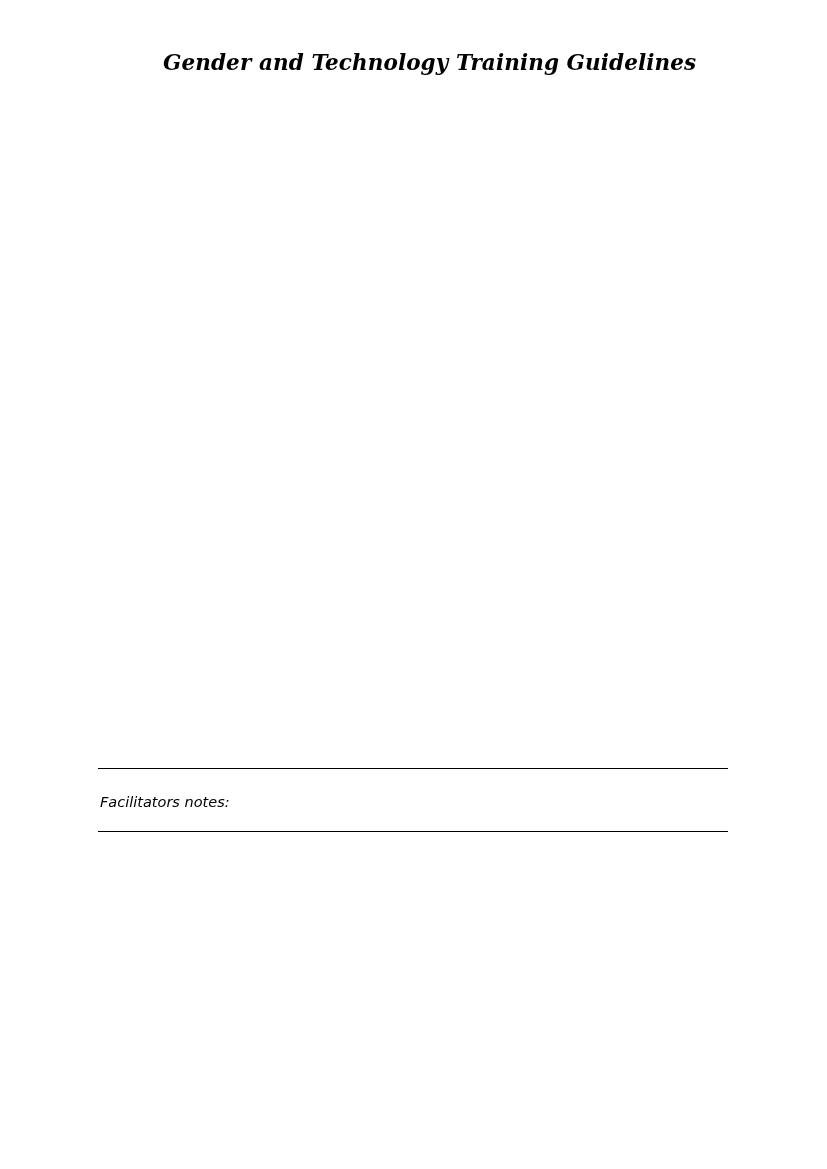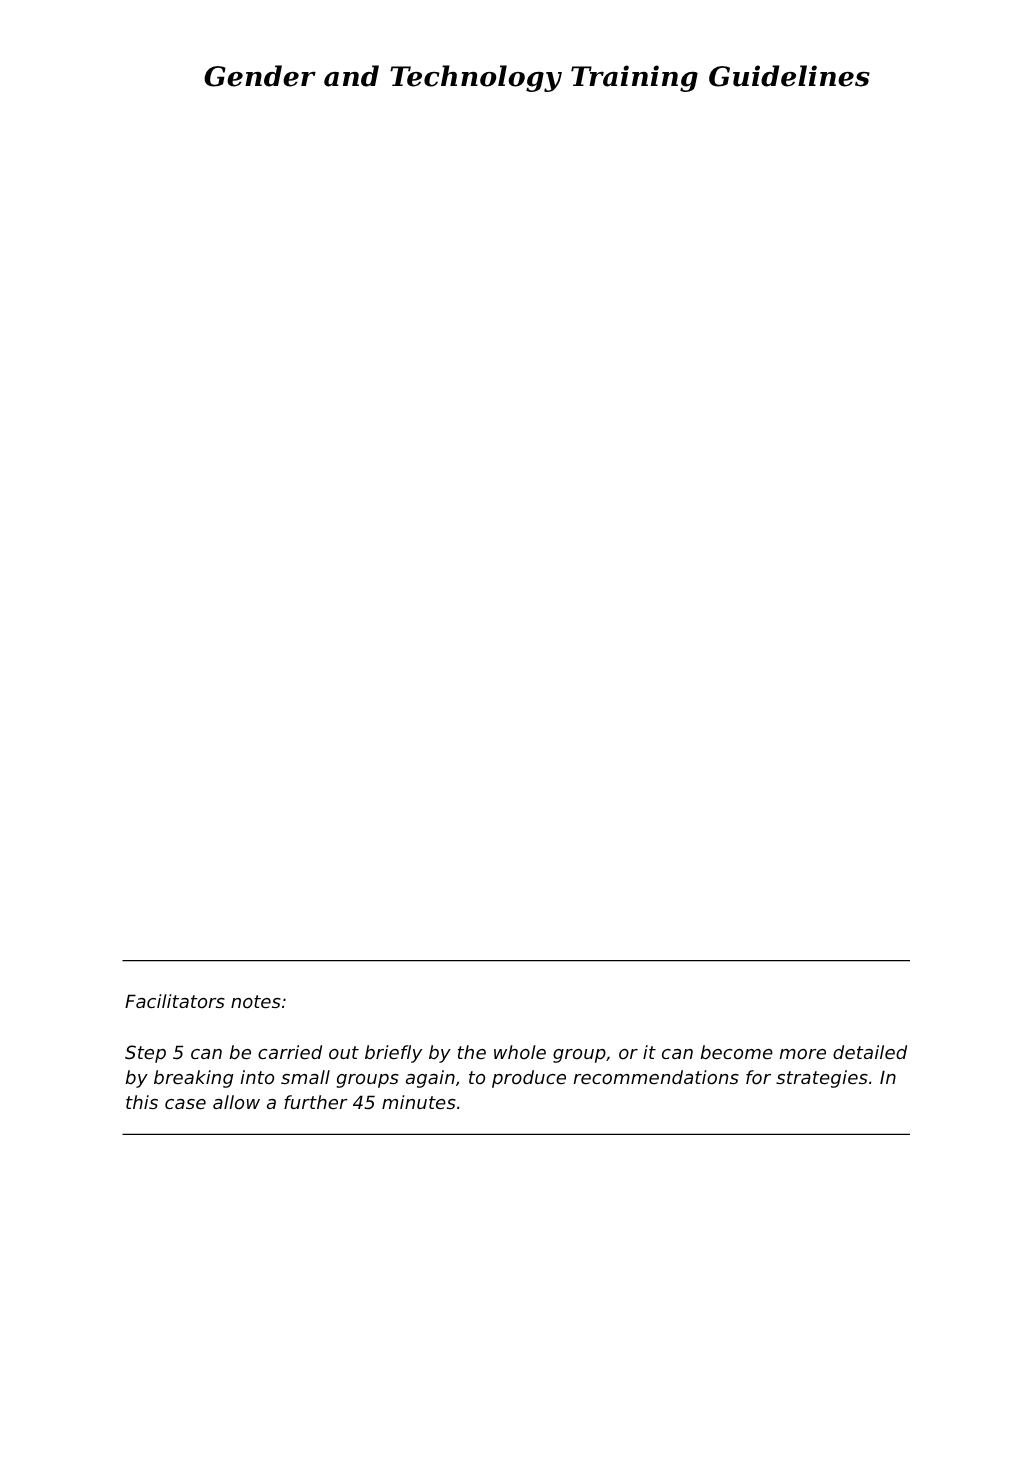--- a/index.html
+++ b/index.html
@@ -55,21 +55,21 @@
 
   .notes-inner {
     padding: 24px 2px 14px 2px;
   }
 
   .notes-heading {
     font-family: "DejaVu Sans", sans-serif;
     font-style: italic;
     font-size: 14.5px;
     color: #000000;
-    margin: 0 0 22px 0;
+    margin: 0 0 6px 0;
     line-height: 1.25;
   }
 
   .notes-body {
     font-family: "DejaVu Sans", sans-serif;
     font-style: italic;
     font-size: 14.5px;
     color: #000000;
     margin: 0;
     line-height: 1.38;
@@ -80,18 +80,17 @@
 <body>
 
 <div class="page">
 
   <div class="doc-title">Gender and Technology Training Guidelines</div>
 
   <div class="notes-block">
     <div class="rule rule-top"></div>
     <div class="notes-inner">
       <p class="notes-heading">Facilitators notes:</p>
-      <p class="notes-body">Step 5 can be carried out briefly by the whole group, or it can become more detailed by breaking into small groups again, to produce recommendations for strategies.  In this case allow a further 45 minutes.</p>
     </div>
     <div class="rule rule-bottom"></div>
   </div>
 
 </div>
 
 </body></html>

